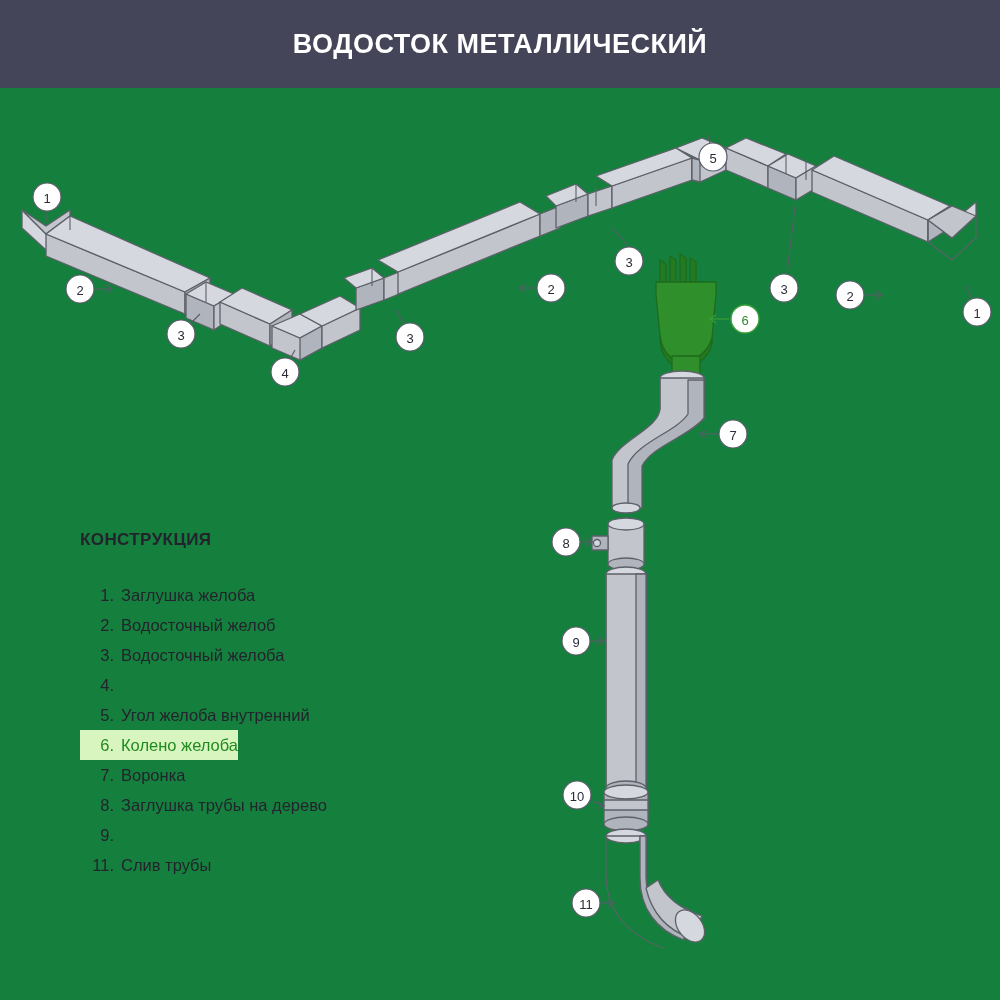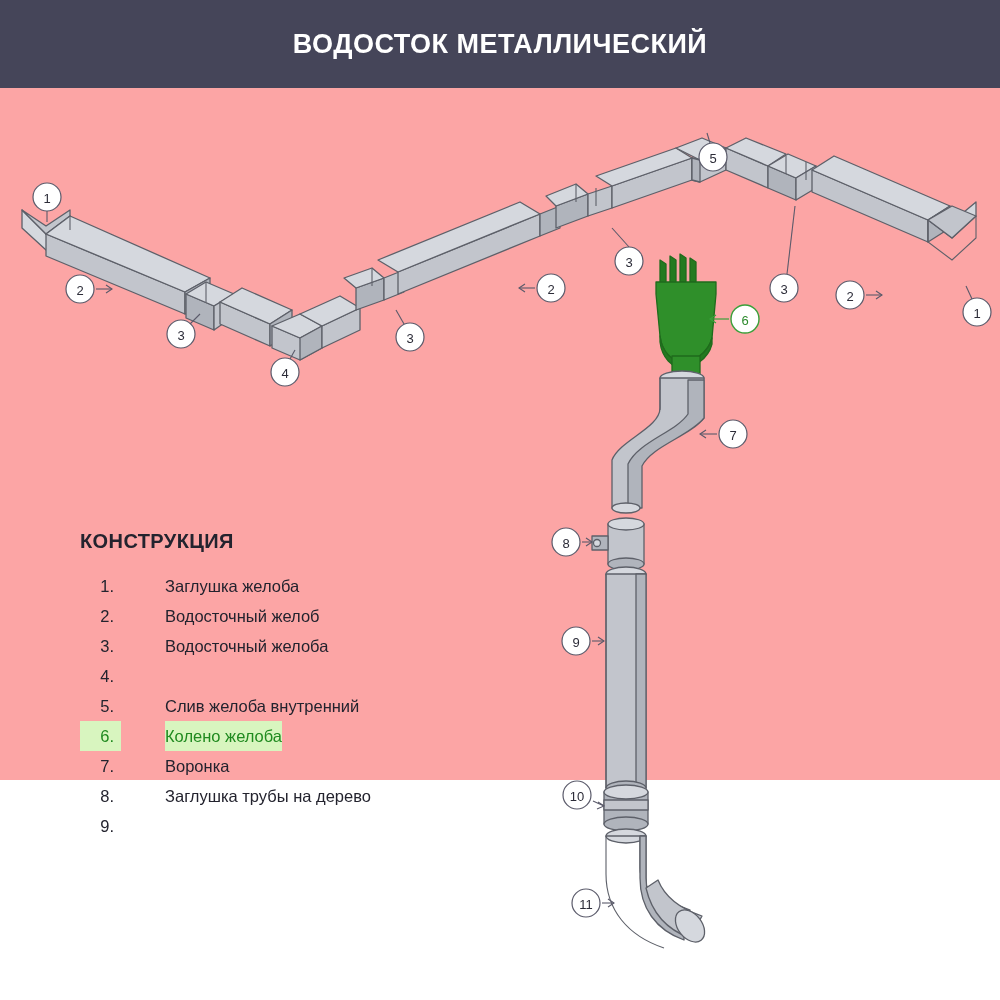--- a/index.html
+++ b/index.html
@@ -10,22 +10,22 @@
   body {
     width: 1000px;
     height: 1000px;
     font-family: "Liberation Sans", sans-serif;
     position: relative;
     overflow: hidden;
   }
   #page {
     position: relative;
     width: 1000px;
-    height: 780px;
-    background: #fca5a5;
+    height: 1000px;
+    background: #15803d;
   }
   
   .header {
     position: absolute;
     left: 0;
     top: 0;
     width: 1000px;
     height: 88px;
     background: #454559;
     display: flex;
@@ -40,25 +40,25 @@
     text-transform: uppercase;
   }
   
   .legend {
     position: absolute;
     left: 80px;
     top: 530px;
     width: 420px;
   }
   .legend-title {
-    font-size: 20px;
+    font-size: 17px;
     font-weight: bold;
     color: #23232e;
     letter-spacing: 0.4px;
-    margin-bottom: 18px;
+    margin-bottom: 30px;
   }
   .legend-list {
     list-style: none;
     margin: 0;
     padding: 0;
   }
   .legend-item {
     display: flex;
     font-size: 16.5px;
     color: #23232e;
@@ -67,21 +67,20 @@
     align-items: baseline;
   }
   .legend-num {
     width: 34px;
     text-align: right;
     padding-right: 7px;
     flex: 0 0 auto;
   }
   .legend-label {
     flex: 0 0 auto;
-    margin-left: 44px;
   }
   .legend-item.highlight .legend-num,
   .legend-item.highlight .legend-label {
     color: #1f8a1f;
     background: #d8f5bf;
   }
   
   #diagram {
     position: absolute;
     left: 0;
@@ -179,36 +178,40 @@
       </li>
       <li class="legend-item">
         <span class="legend-num">3.</span>
         <span class="legend-label">Водосточный желоба</span>
       </li>
       <li class="legend-item">
         <span class="legend-num">4.</span>
       </li>
       <li class="legend-item">
         <span class="legend-num">5.</span>
-        <span class="legend-label">Слив желоба внутренний</span>
+        <span class="legend-label">Угол желоба внутренний</span>
       </li>
       <li class="legend-item highlight">
         <span class="legend-num">6.</span>
         <span class="legend-label">Колено желоба</span>
       </li>
       <li class="legend-item">
         <span class="legend-num">7.</span>
         <span class="legend-label">Воронка</span>
       </li>
       <li class="legend-item">
         <span class="legend-num">8.</span>
         <span class="legend-label">Заглушка трубы на дерево</span>
       </li>
       <li class="legend-item">
         <span class="legend-num">9.</span>
+      </li>
+      <li class="legend-item">
+        <span class="legend-num">11.</span>
+        <span class="legend-label">Слив трубы</span>
       </li>
     </ul>
   </div>
 
   <svg id="diagram" width="1000" height="912" viewBox="0 0 1000 912">
 
     <g>
       <path class="metal-light" d="M22,122 L22,140 L46,162 L70,142 L70,128 L46,146 Z"></path>
       <path class="metal" d="M22,122 L46,146 L70,128 L70,122 L46,138 Z"></path>
     </g>

